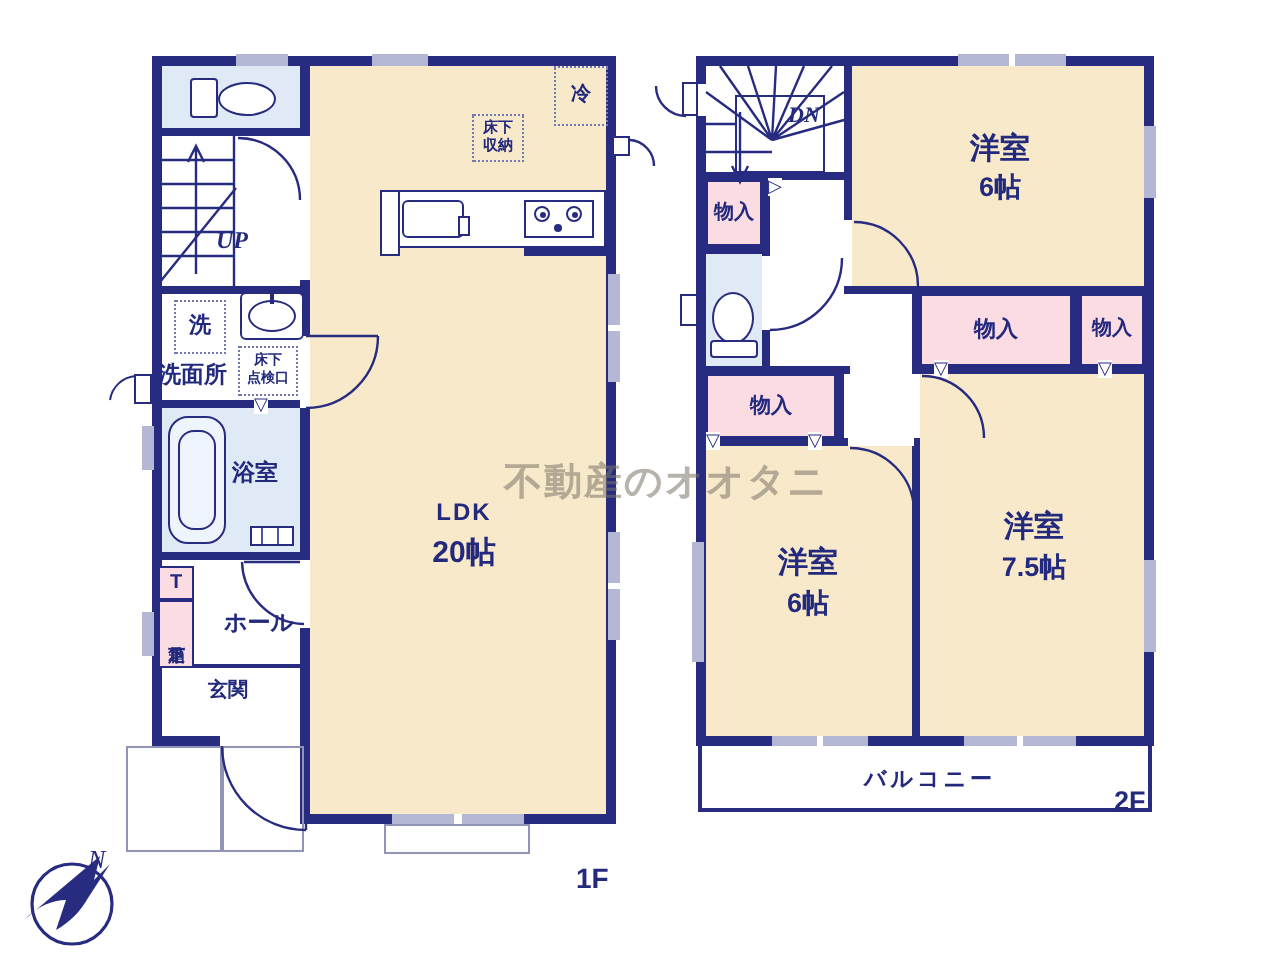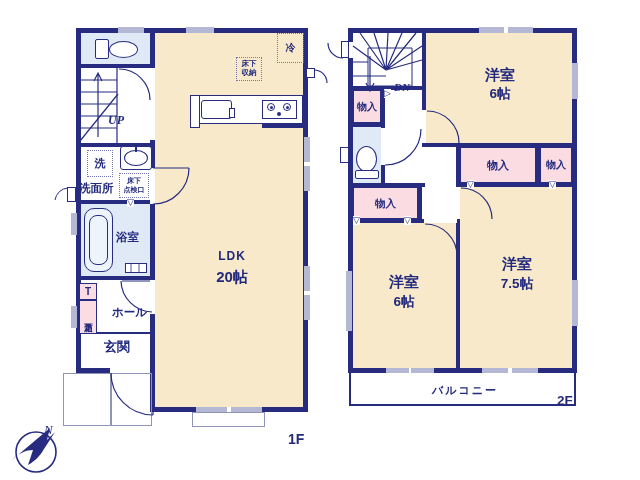--- a/index.html
+++ b/index.html
@@ -104,21 +104,21 @@
     <div class="pink" style="left:79px;top:283px;width:18px;height:17px;"></div>
     <div class="lbl ctr" style="left:79px;top:283px;width:18px;height:17px;font-size:10px;">T</div>
     <div class="pink" style="left:79px;top:300px;width:18px;height:34px;"></div>
     <div class="lbl ctr" style="left:79px;top:300px;width:18px;height:34px;font-size:8.5px;writing-mode:vertical-rl;text-orientation:upright;">下足箱</div>
 
     <div class="lbl ctr" style="left:200px;top:247px;width:64px;height:20px;font-size:12px;letter-spacing:1px;">LDK</div>
     <div class="lbl ctr" style="left:200px;top:268px;width:64px;height:18px;font-size:15px;">20帖</div>
     <div class="lbl" style="left:79px;top:182px;font-size:11.5px;">洗面所</div>
     <div class="lbl" style="left:116px;top:231px;font-size:11.5px;">浴室</div>
     <div class="lbl" style="left:112px;top:306px;font-size:11.5px;">ホール</div>
-    <div class="lbl" style="left:104px;top:340px;font-size:13px;">玄関</div>
+    <div class="lbl" style="left:104px;top:340px;font-size:10px;">玄関</div>
     <div class="lbl italic-serif" style="left:108px;top:114px;font-size:12px;">UP</div>
     <div class="lbl" style="left:288px;top:431px;font-size:14px;">1F</div>
 
     <span class="tri" style="left:127px;top:198px;">▽</span>
   </div>
 
   <div>
 
     <div class="tan" style="left:426px;top:33px;width:146px;height:110px;"></div>
     <div class="tan" style="left:460px;top:187px;width:112px;height:181px;"></div>
@@ -169,21 +169,21 @@
     <div class="lbl ctr" style="left:353px;top:90px;width:28px;height:33px;font-size:10px;">物入</div>
     <div class="lbl ctr" style="left:353px;top:187px;width:65px;height:32px;font-size:10.5px;">物入</div>
     <div class="lbl ctr" style="left:460px;top:147px;width:76px;height:36px;font-size:11px;">物入</div>
     <div class="lbl ctr" style="left:540px;top:147px;width:32px;height:36px;font-size:10px;">物入</div>
     <div class="lbl ctr" style="left:455px;top:66px;width:90px;height:18px;font-size:15px;">洋室</div>
     <div class="lbl ctr" style="left:455px;top:86px;width:90px;height:16px;font-size:13.5px;">6帖</div>
     <div class="lbl ctr" style="left:475px;top:255px;width:84px;height:18px;font-size:15px;">洋室</div>
     <div class="lbl ctr" style="left:475px;top:276px;width:84px;height:16px;font-size:13.5px;">7.5帖</div>
     <div class="lbl ctr" style="left:362px;top:273px;width:84px;height:18px;font-size:15px;">洋室</div>
     <div class="lbl ctr" style="left:362px;top:294px;width:84px;height:16px;font-size:13.5px;">6帖</div>
-    <div class="lbl italic-serif" style="left:394px;top:81px;font-size:11px;">DN</div>
+    <div class="lbl italic-serif" style="left:394px;top:52px;font-size:11px;">DN</div>
     <div class="lbl" style="left:557px;top:393px;font-size:13.5px;">2F</div>
 
     <span class="tri" style="left:467px;top:180px;">▽</span>
     <span class="tri" style="left:549px;top:180px;">▽</span>
     <span class="tri" style="left:353px;top:216px;">▽</span>
     <span class="tri" style="left:404px;top:216px;">▽</span>
     <span class="tri" style="left:384px;top:89px;">▷</span>
   </div>
 
   <svg width="640" height="480" viewBox="0 0 640 480">
@@ -208,20 +208,21 @@
 
       <path d="M421,129 A36,36 0 0 1 385,165"></path>
       <path d="M427,111 A32,32 0 0 1 459,143"></path>
       <path d="M461,188 A31,31 0 0 1 492,219"></path>
       <path d="M425,224 A32,32 0 0 1 457,256"></path>
 
       <path d="M131,263 V273 M139,263 V273" stroke-width="0.8"></path>
     </g>
   </svg>
 
+  <div class="watermark" style="left:252px;top:228px;">不動産のオオタニ</div>
 
   <svg width="56" height="58" viewBox="0 0 56 58" style="left:10px;top:420px;">
     <circle cx="26" cy="32" r="20" stroke="#272c80" stroke-width="1.6" fill="none"></circle>
     <path d="M2,40 C9,33 16,30 23,30 L18,45 C25,41 30,36 34,29 L45,12 L37,20 L40,8 Z" fill="#272c80"></path>
     <text x="34" y="14" font-size="13" fill="#272c80" font-family="Liberation Serif, DejaVu Serif, serif" font-style="italic">N</text>
   </svg>
 
 </div>
 
 </body></html>

